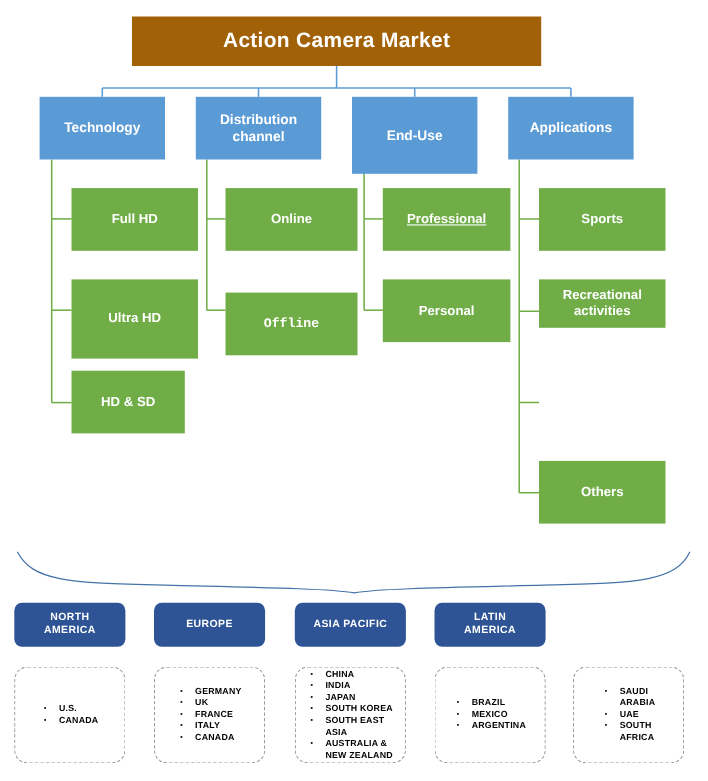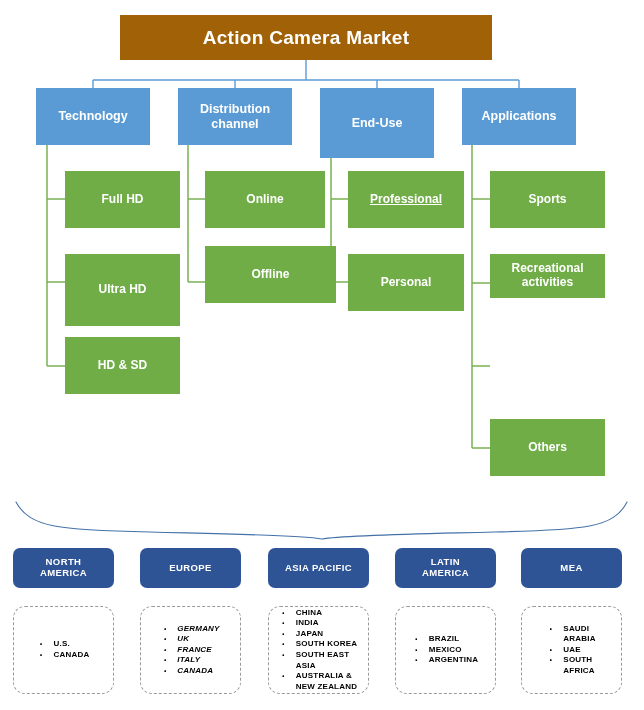--- a/index.html
+++ b/index.html
@@ -137,48 +137,47 @@
   <div class="box root-box" style="left:120px; top:15px; width:372px; height:45px;">Action Camera Market</div>
 
   <div class="box cat-box" style="left:36px; top:88px; width:114px; height:57px;">Technology</div>
   <div class="box cat-box" style="left:178px; top:88px; width:114px; height:57px;">Distribution
 channel</div>
   <div class="box cat-box" style="left:320px; top:88px; width:114px; height:70px;">End-Use</div>
   <div class="box cat-box" style="left:462px; top:88px; width:114px; height:57px;">Applications</div>
 
   <div class="box leaf-box" style="left:65px; top:171px; width:115px; height:57px;">Full HD</div>
   <div class="box leaf-box" style="left:65px; top:254px; width:115px; height:72px;">Ultra HD</div>
-  <div class="box leaf-box" style="left:65px; top:337px; width:115px; height:57px;">HD &amp; SD</div>
+  <div class="box leaf-box" style="left:65px; top:337px; width:103px; height:57px;">HD &amp; SD</div>
 
   <div class="box leaf-box" style="left:205px; top:171px; width:120px; height:57px;">Online</div>
-  <div class="box leaf-box" style="left:205px; top:246px; width:131px; height:57px;">Offline</div>
+  <div class="box leaf-box" style="left:205px; top:266px; width:120px; height:57px;font-family:Liberation Mono, monospace;">Offline</div>
 
   <div class="box leaf-box" style="left:348px; top:171px; width:116px; height:57px;text-decoration:underline;">Professional</div>
   <div class="box leaf-box" style="left:348px; top:254px; width:116px; height:57px;">Personal</div>
 
   <div class="box leaf-box" style="left:490px; top:171px; width:115px; height:57px;">Sports</div>
   <div class="box leaf-box" style="left:490px; top:254px; width:115px; height:44px;">Recreational
 activities</div>
   <div class="box leaf-box" style="left:490px; top:419px; width:115px; height:57px;">Others</div>
 
   <div class="box region-box" style="left:13px; top:548px; width:101px; height:40px;">NORTH
 AMERICA</div>
   <div class="box region-box" style="left:140px; top:548px; width:101px; height:40px;">EUROPE</div>
   <div class="box region-box" style="left:268px; top:548px; width:101px; height:40px;">ASIA PACIFIC</div>
   <div class="box region-box" style="left:395px; top:548px; width:101px; height:40px;">LATIN
 AMERICA</div>
-  <div class="box region-box" style="left:521px; top:548px; width:101px; height:40px;">MEA</div>
 
   <div class="country-box" style="left:13px; top:606px; width:101px; height:88px;">
     <ul class="country-list">
         <li>U.S.</li>
         <li>CANADA</li>
       </ul>
   </div>
-  <div class="country-box" style="left:140px; top:606px; width:101px; height:88px;font-style:italic;">
+  <div class="country-box" style="left:140px; top:606px; width:101px; height:88px;">
     <ul class="country-list">
         <li>GERMANY</li>
         <li>UK</li>
         <li>FRANCE</li>
         <li>ITALY</li>
         <li>CANADA</li>
       </ul>
   </div>
   <div class="country-box" style="left:268px; top:606px; width:101px; height:88px;">
     <ul class="country-list">

